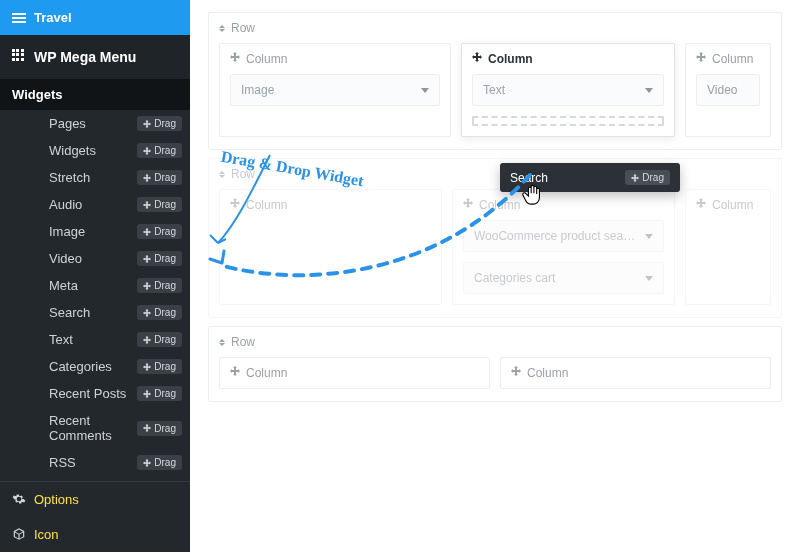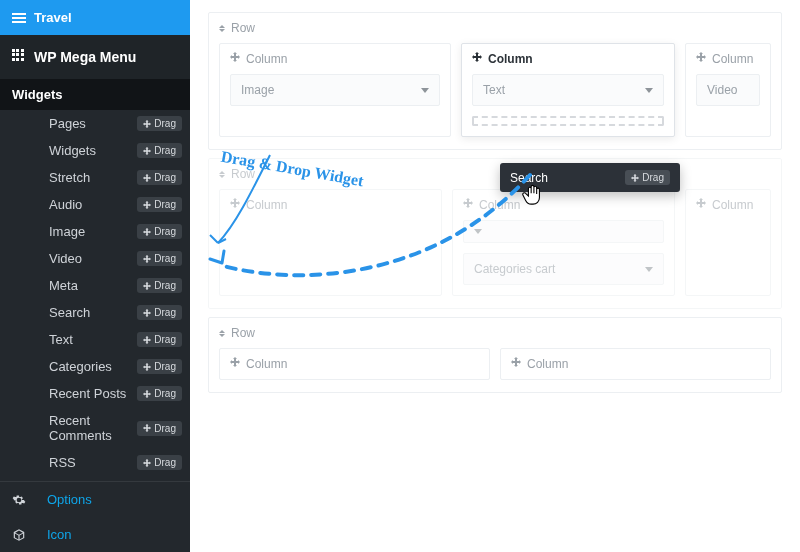--- a/index.html
+++ b/index.html
@@ -14,21 +14,21 @@
 .tab-active { background: #1f2428; color: #fff; padding: 14px 12px; display: flex; font-weight: 600; font-size: 14px; }
 .tab-active .grid-ico { width: 12px; height: 12px; margin-right: 10px; display: grid; grid-template-columns: repeat(3,1fr); gap:1px; }
 .tab-active .grid-ico i { background:#fff; display:block; width:3px; height:3px; }
 .tab-active-wrap::after { content:""; position:absolute; right:-9px; top:50%; margin-top:-9px; border:9px solid transparent; border-left-color:#1f2428; }
 .section-title { background:#111417; color:#fff; font-weight:700; padding:8px 12px; font-size:13px; }
 .widget-list { flex:1; overflow:auto;margin-left:37px; }
 .widget-list .wrow { display:flex; align-items:center; justify-content:space-between; padding:6px 8px 6px 12px; color:#cfd3d8; }
 .drag-pill { background:#3a4046; color:#d7dade; font-size:10px; border-radius:3px; padding:2px 6px; display:flex; align-items:center; gap:3px; cursor:grab; }
 .drag-pill svg { width:8px; height:8px; fill:#d7dade; }
 .opts { border-top:1px solid #34393e; }
-.opts .orow { display:flex; align-items:center; gap:21px; padding:10px 12px; color:#0ea5e9; font-size:13px; }
+.opts .orow { display:flex; gap:8px; padding:10px 12px; color:#fde047; font-size:13px; }
 .opts .ico { width:14px; height:14px; fill:#cfd3d8; }
 
 .main { flex:1; background:#fff; display:flex; flex-direction:column; }
 .topbar { display:flex; align-items:center; gap:14px; padding:10px 18px; border-bottom:1px solid #eee; }
 .mm-label { color:#9a9fa4; font-weight:600; font-size:15px; }
 .yes-toggle { display:flex; align-items:center; }
 .yes-toggle .badge { background:#7ac943; color:#fff; font-size:9px; font-weight:700; padding:3px 5px; border-radius:2px 0 0 2px; letter-spacing:.5px; }
 .yes-toggle .track { width:26px; height:18px; background:#7ac943; border-radius:0 2px 2px 0; position:relative; }
 .yes-toggle .track::after { content:""; position:absolute; right:2px; top:2px; width:14px; height:14px; background:#fff; border-radius:2px; }
 .stretch-select { margin-left:50px; border:1px solid #e3e6ea; background:#fff; color:#85898d; padding:4px 28px 4px 10px; border-radius:3px; position:relative; font-size:12px; }
@@ -297,20 +297,21 @@
             </div>
           </div>
           <div class="col">
             <div class="col-hdr">
               <svg class="move-ico" viewBox="0 0 10 10">
                   <path d="M5 0l2 2H6v2h2V3l2 2-2 2V6H6v2h1L5 10 3 8h1V6H2v1L0 5l2-2v1h2V2H3z"></path>
                 </svg>
               <span>Column</span>
             </div>
             <div class="select-like">
+                <span>WooCommerce product sea…</span>
                 <span class="chev"></span>
               </div>
             <div class="select-like">
                 <span>Categories cart</span>
                 <span class="chev"></span>
               </div>
           </div>
           <div class="col narrow">
             <div class="col-hdr">
               <svg class="move-ico" viewBox="0 0 10 10">

